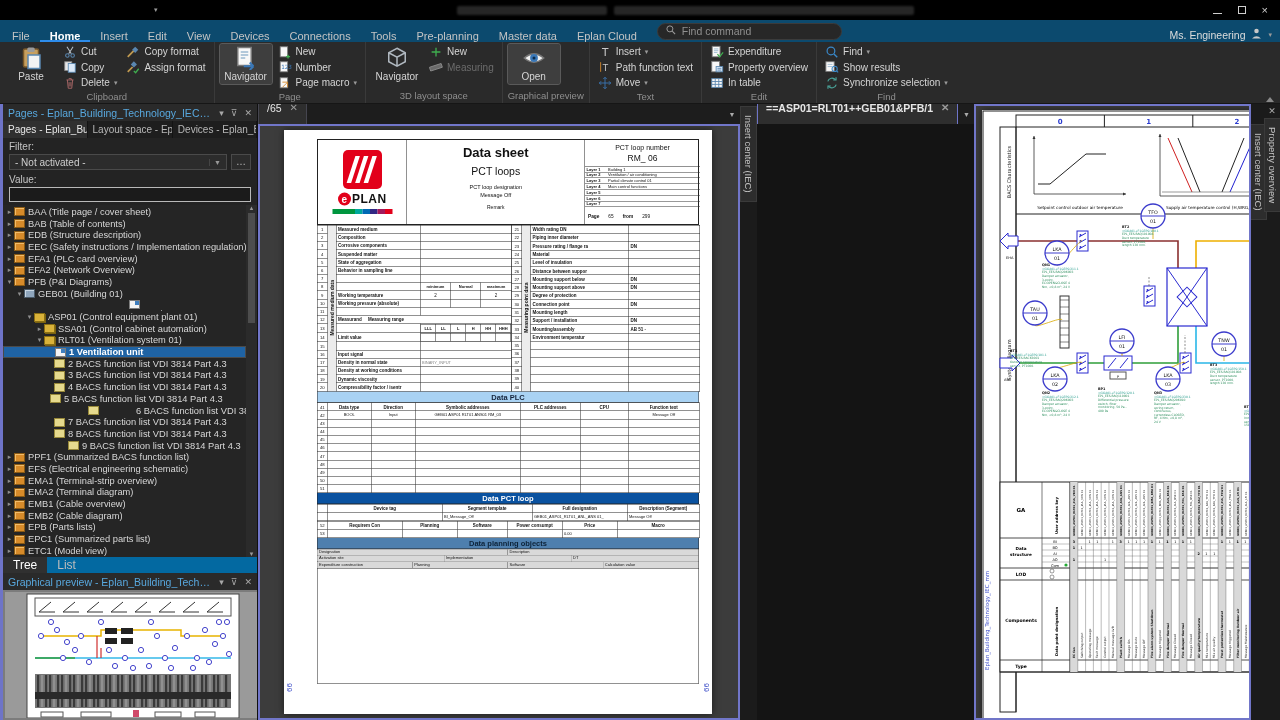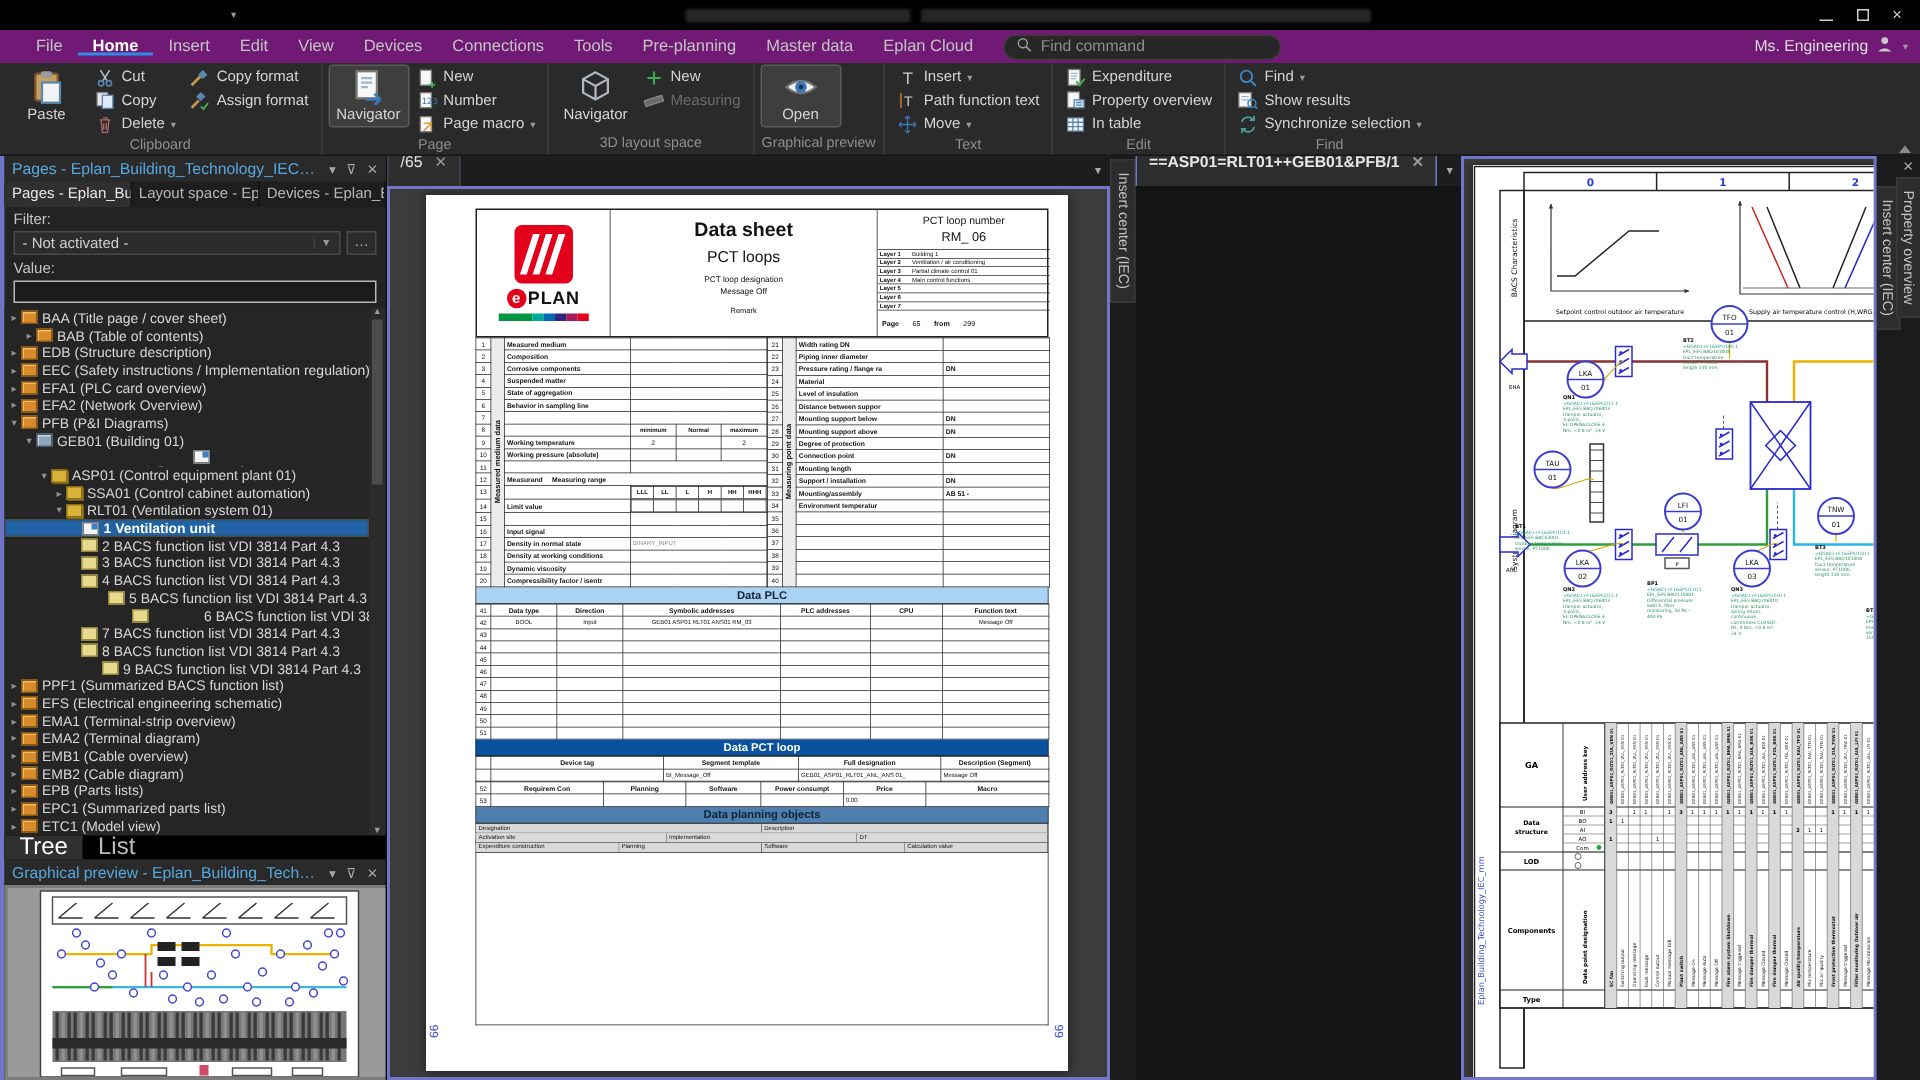--- a/index.html
+++ b/index.html
@@ -10,21 +10,21 @@
   
   .titlebar{height:20px;background:#000;display:flex;align-items:center;padding:0 6px;gap:7px}
   .qat{display:flex;gap:6px;align-items:center}
   .qat .qi{width:15px;height:15px;display:inline-flex}
   .tblur{height:9px;background:#262626;border-radius:2px;filter:blur(1.2px)}
   .tsp{flex:1}
   .winbtns{display:flex;gap:16px;align-items:center;color:#cfcfcf;font-size:11px;padding-right:6px}
   .wb-min{width:9px;border-bottom:1.5px solid #cfcfcf;height:7px}
   .wb-res{width:8px;height:8px;border:1.2px solid #cfcfcf}
   
-  .tabrow{height:22px;background:#701a75;display:flex;align-items:center;padding-left:14px}
+  .tabrow{height:22px;background:#0c4a6e;display:flex;align-items:flex-end;padding-left:2px}
   .rtab{padding:0 10px;font-size:11px;color:#c4c4c4;display:flex;align-items:center}
   .rtab.active{color:#fff;box-shadow:inset 0 -2px 0 #2d8ceb;font-weight:bold}
   .findbox{margin-left:10px;align-self:center;width:185px;height:17px;background:#272727;
     border:1px solid #3b3b3b;border-radius:9px;display:flex;align-items:center;gap:5px;
     padding:0 7px;color:#8f8f8f;font-size:10.5px}
   .userbox{margin-left:auto;display:flex;align-items:center;gap:5px;color:#ddd;font-size:10.5px;padding-right:8px}
   
   .ribbon{height:62px;background:#2a2a2a;display:flex;align-items:stretch;position:relative;border-bottom:1px solid #161616}
   .rgroup{display:flex;flex-direction:column;padding:2px 5px 0}
   .rgroup+.rgroup{border-left:1px solid #3a3a3a}
@@ -61,21 +61,21 @@
   .texp{width:9px;text-align:center;color:#8f8f8f;font-size:7px;flex:none}
   .tico{width:11px;height:9px;margin-right:3px;flex:none;position:relative}
   .tico.orange{background:#d78b2a;border:1px solid #8a5a14;box-shadow:inset 1px 1px 0 #f2bc6a}
   .tico.bld{background:#8fa6bd;border:1px solid #4a5a68;box-shadow:inset 1px 1px 0 #c8d6e2}
   .tico.plant{background:#d9b23a;border:1px solid #8a6f14;box-shadow:1px 1px 0 #7a6210}
   .tico.paged{background:#e6da8e;border:1px solid #98893a}
   .tico.pagec{background:#f4f4f4;border:1px solid #7d7d7d}
   .tico.pagec::after{content:"";position:absolute;right:0;top:0;width:4px;height:4px;background:#3f7fbf}
   .tscroll{width:11px;background:#2b2b2b;display:flex;flex-direction:column;align-items:center;font-size:6px;color:#9a9a9a;flex:none}
   .thumb{width:7px;background:#4d4d4d;height:110px;margin:2px 0}
-  .tltabs{height:16px;display:flex;background:#000000;font-size:16px;color:#bdbdbd;flex:none}
+  .tltabs{height:16px;display:flex;background:#0369a1;font-size:12px;color:#bdbdbd;flex:none}
   .tl{padding:0 10px;display:flex;align-items:center}
   .tl.active{background:#303030;color:#fff}
   .pvbody{height:130px;background:#7c7c7c;padding:2px;flex:none}
   
   .center{width:483px;display:flex;flex-direction:column;min-width:0}
   .rightdoc{width:495px;display:flex;flex-direction:row;min-width:0}
   .dtabs{height:20px;background:#1d1d1d;display:flex;align-items:flex-end;flex:none}
   .dtab{height:34px;display:flex;align-items:center;gap:8px;padding:0 8px;font-size:10.5px;color:#e6e6e6;
     background:#2e2e2e;border:1px solid #45454f;border-bottom:none}
   .dtab.hl{border-color:#6e74c8;font-weight:bold}
@@ -441,21 +441,21 @@
     </div>
     <div class="flab">Value:</div>
     <div class="valinput"></div>
     <div class="treewrap">
       <div class="tree" id="tree">
           <div class="trow" style="padding-left: 2px;">
             <span class="texp">▸</span>
             <span class="tico orange"></span>
             <span>BAA (Title page / cover sheet)</span>
           </div>
-          <div class="trow" style="padding-left: 12px;">
+          <div class="trow" style="padding-left: 2px;">
             <span class="texp">▸</span>
             <span class="tico orange"></span>
             <span>BAB (Table of contents)</span>
           </div>
           <div class="trow" style="padding-left: 2px;">
             <span class="texp">▸</span>
             <span class="tico orange"></span>
             <span>EDB (Structure description)</span>
           </div>
           <div class="trow" style="padding-left: 2px;">
@@ -516,21 +516,21 @@
           <div class="trow" style="padding-left: 42px;">
             <span class="texp"></span>
             <span class="tico paged"></span>
             <span>3 BACS function list VDI 3814 Part 4.3</span>
           </div>
           <div class="trow" style="padding-left: 42px;">
             <span class="texp"></span>
             <span class="tico paged"></span>
             <span>4 BACS function list VDI 3814 Part 4.3</span>
           </div>
-          <div class="trow" style="padding-left: 60px;">
+          <div class="trow" style="padding-left: 38px;">
             <span class="texp"></span>
             <span class="tico paged"></span>
             <span>5 BACS function list VDI 3814 Part 4.3</span>
           </div>
           <div class="trow" style="padding-left: 42px; gap: 34px;">
             <span class="texp"></span>
             <span class="tico paged"></span>
             <span>6 BACS function list VDI 3814 Part 4.3</span>
           </div>
           <div class="trow" style="padding-left: 42px;">

